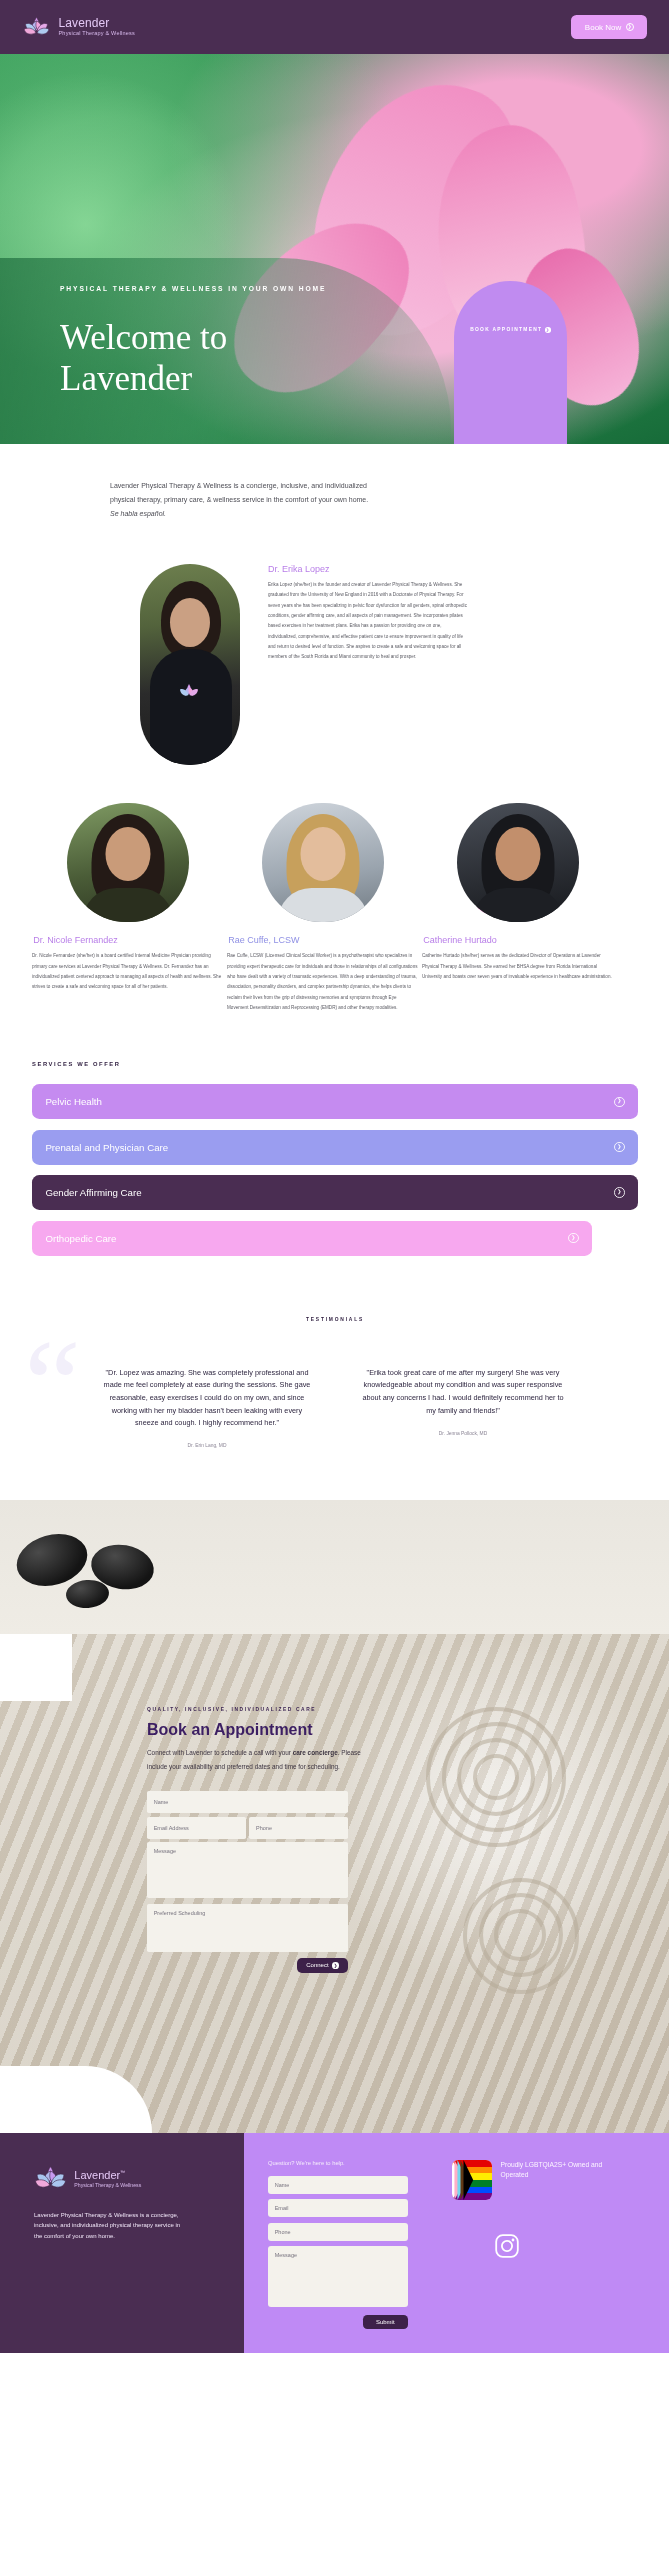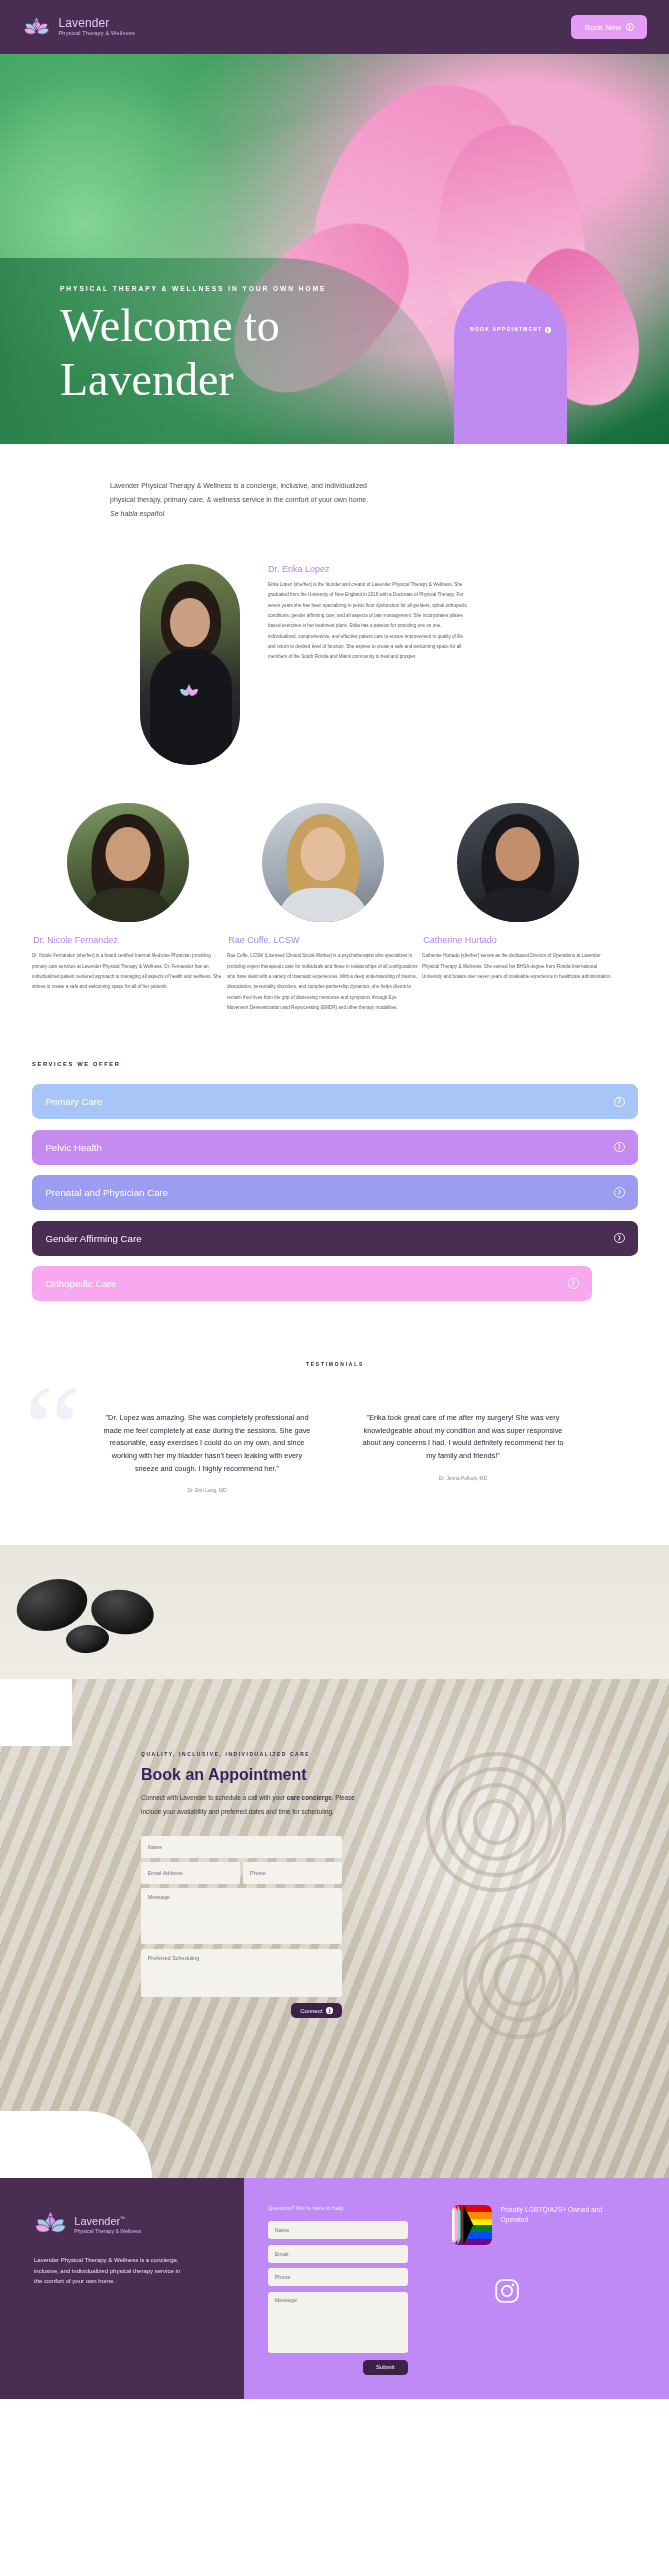--- a/index.html
+++ b/index.html
@@ -50,21 +50,21 @@
     background:radial-gradient(circle,rgba(160,235,170,.65),rgba(160,235,170,0) 68%);}
 
   .hero-card{
     position:absolute;left:0;top:204px;width:451px;height:186px;
     border-top-right-radius:171px;
     background:linear-gradient(100deg, rgba(40,120,70,.80) 0%, rgba(45,130,80,.52) 48%, rgba(70,150,95,.18) 100%);
     backdrop-filter:blur(0.6px);
     padding:27px 0 0 60px;
   }
   .hero-eyebrow{color:#fff;font-size:6.7px;letter-spacing:1.9px;font-weight:bold;}
-  .hero-title{color:#fff;font-family:"Liberation Serif",serif;font-size:46px;line-height:1.18;font-weight:400;margin-top:7px;}
+  .hero-title{color:#fff;font-family:"Liberation Serif",serif;font-size:35px;line-height:1.18;font-weight:400;margin-top:25px;}
 
   .hero-book{
     position:absolute;left:454px;top:227px;width:113px;height:183px;
     background:#c08bf0;border-radius:61px 61px 0 0;
     display:flex;align-items:flex-start;justify-content:center;padding-top:46px;
   }
   .hero-book-label{color:#fff;font-size:4.9px;letter-spacing:1.3px;font-weight:bold;display:flex;align-items:center;gap:3px;white-space:nowrap;}
   .dot-arrow{width:5.5px;height:5.5px;border-radius:50%;background:#fff;color:#c08bf0;font-size:3.7px;display:inline-flex;align-items:center;justify-content:center;}
 
   
@@ -162,21 +162,21 @@
   .ring{position:absolute;border-radius:50%;border:4.9px solid rgba(181,170,152,.55);}
   .r1{width:140px;height:140px;left:426px;top:73px;}
   .r2{width:110px;height:110px;left:442px;top:88px;}
   .r3{width:78px;height:78px;left:457px;top:104px;}
   .r4{width:46px;height:46px;left:473px;top:120px;}
   .r5{width:116px;height:116px;left:463px;top:244px;}
   .r6{width:84px;height:84px;left:479px;top:259px;}
   .r7{width:52px;height:52px;left:494px;top:275px;}
   .bk-white-tl{position:absolute;left:0;top:0;width:72px;height:67px;background:#ffffff;}
 
-  .booking-inner{position:absolute;left:141px;top:73px;width:262px;}
+  .booking-inner{position:absolute;left:147px;top:73px;width:262px;}
   .bk-eyebrow{font-size:4.9px;letter-spacing:1.6px;color:#3c2553;font-weight:bold;}
   .bk-title{font-size:16px;color:#3c1f63;margin-top:8.5px;font-weight:bold;font-family:"Liberation Sans",sans-serif;}
   .bk-desc{font-size:6.4px;line-height:2.2;color:#3b3340;margin-top:7.3px;width:233px;}
   .bk-desc b{font-weight:bold;}
   .bk-form{margin-top:17px;width:201px;}
   .fld{
     background:#f4f2ec;border:none;border-radius:1.8px;width:100%;height:22px;
     padding:0 6.7px;font-size:5.5px;color:#6d6a74;font-family:"Liberation Sans",sans-serif;margin-bottom:3.7px;
   }
   .fld::placeholder{color:#77737f;}
@@ -329,24 +329,20 @@
       <div class="mp-body" style="background:#1d1f24;"></div>
     </div>
     <div class="name-h">Catherine Hurtado</div>
     <div class="bio">Catherine Hurtado (she/her) serves as the dedicated Director of Operations at Lavender Physical Therapy &amp; Wellness. She earned her BHSA degree from Florida International University and boasts over seven years of invaluable experience in healthcare administration.</div>
   </div>
 </div>
 
 <div class="services">
   <div class="sec-eyebrow">SERVICES WE OFFER</div>
 
-  <div class="svc s1">
-    <span class="svc-label">Primary Care</span>
-    <span class="chev">❯</span>
-  </div>
   <div class="svc s2">
     <span class="svc-label">Pelvic Health</span>
     <span class="chev">❯</span>
   </div>
   <div class="svc s3">
     <span class="svc-label">Prenatal and Physician Care</span>
     <span class="chev">❯</span>
   </div>
   <div class="svc s4">
     <span class="svc-label">Gender Affirming Care</span>

